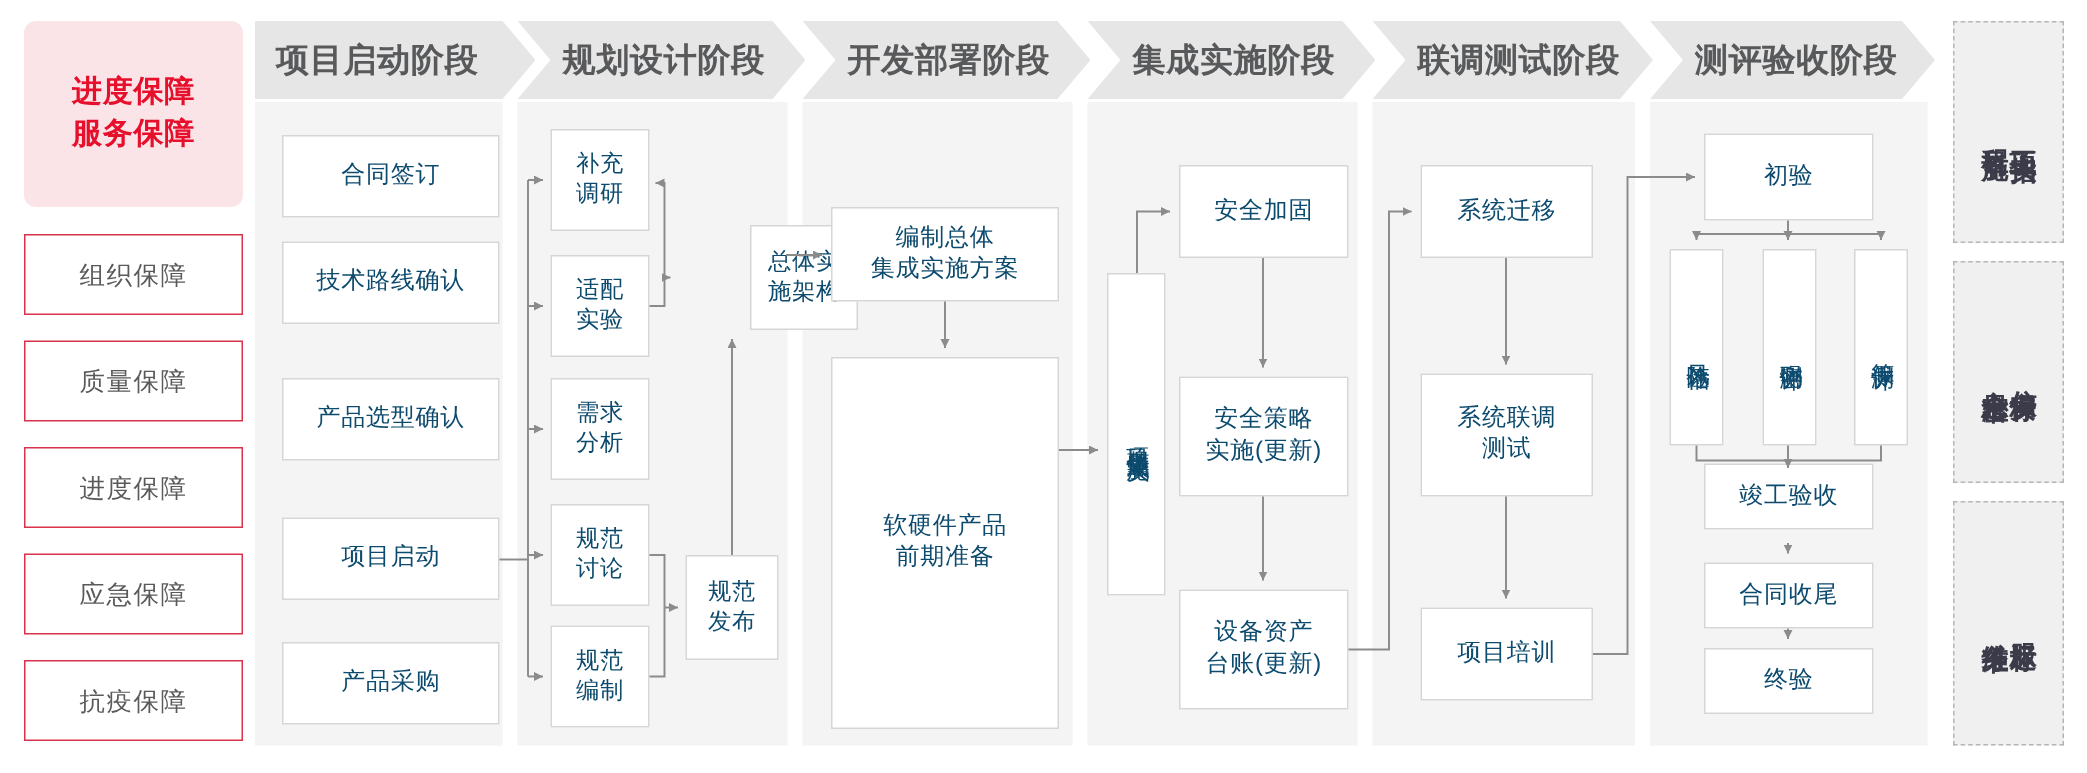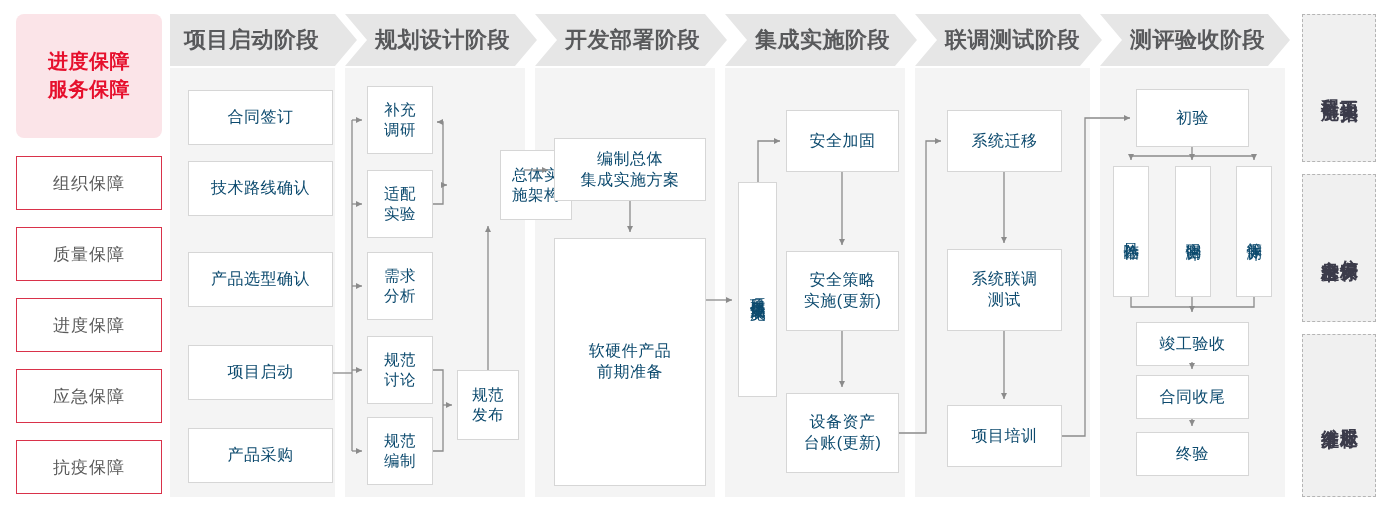--- a/index.html
+++ b/index.html
@@ -220,21 +220,21 @@
       <div>系统联调</div>
       <div>测试</div>
     </div>
   </div>
   <div class="abs node" style="left:947px;top:405px;width:115px;height:62px;">项目培训</div>
 
   <div class="abs node" style="left:1136px;top:89px;width:113px;height:58px;">初验</div>
   <div class="abs node small vert" style="left:1113px;top:166px;width:36px;height:131px;">风险评估</div>
   <div class="abs node small vert" style="left:1175px;top:166px;width:36px;height:131px;">密码测评</div>
   <div class="abs node small vert" style="left:1236px;top:166px;width:36px;height:131px;">等保测评</div>
-  <div class="abs node" style="left:1136px;top:322px;width:113px;height:44px;">竣工验收</div>
+  <div class="abs node" style="left:1136px;top:309px;width:113px;height:44px;">竣工验收</div>
   <div class="abs node" style="left:1136px;top:375px;width:113px;height:44px;">合同收尾</div>
   <div class="abs node" style="left:1136px;top:432px;width:113px;height:44px;">终验</div>
 
   <div class="abs std-box" style="top:14px;height:148px;">
     <span class="std-text">程目施引</span>
     <span class="std-text">工项实指</span>
   </div>
   <div class="abs std-box" style="top:174px;height:148px;">
     <span class="std-text">息全密准</span>
     <span class="std-text">信安保标</span>

